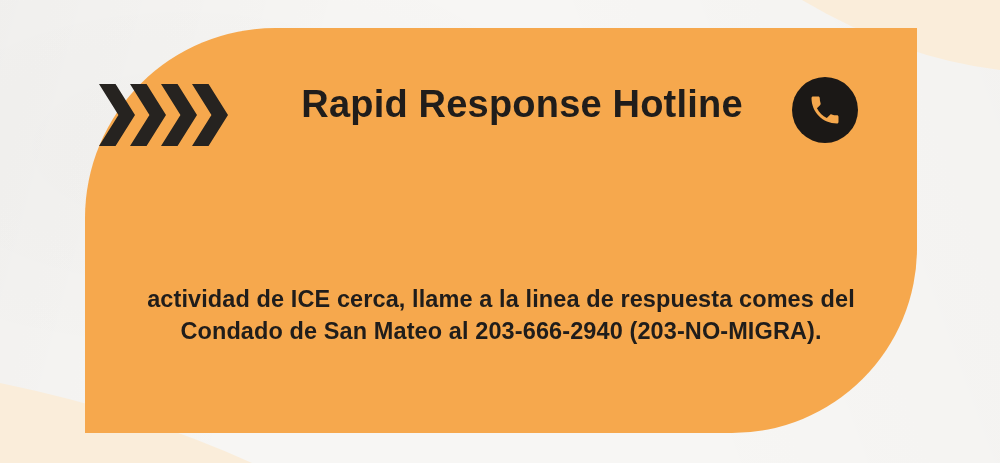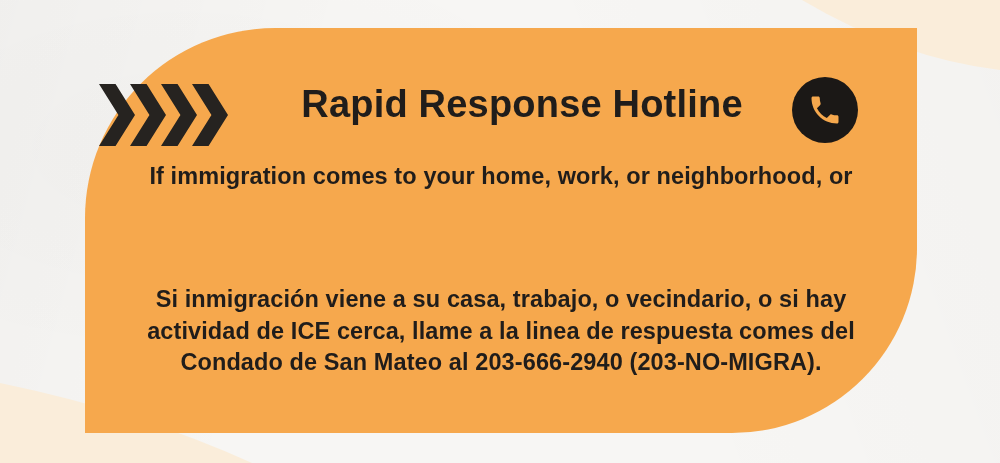--- a/index.html
+++ b/index.html
@@ -88,25 +88,23 @@
   <h1 class="card-title">Rapid Response Hotline</h1>
 
   <div class="phone-badge">
     <svg width="66" height="66" viewBox="0 0 66 66" aria-hidden="true">
       <circle cx="33" cy="33" r="33" fill="var(--icon-black)"></circle>
       <path transform="translate(33,33) scale(1.5) translate(-12,-12)" fill="var(--card-orange)" d="M6.62 10.79c1.44 2.83 3.76 5.14 6.59 6.59l2.2-2.2c.27-.27.67-.36 1.02-.24 1.12.37 2.33.57 3.57.57.55 0 1 .45 1 1V20c0 .55-.45 1-1 1-9.39 0-17-7.61-17-17 0-.55.45-1 1-1h3.5c.55 0 1 .45 1 1 0 1.25.2 2.45.57 3.57.11.35.03.74-.24 1.02l-2.2 2.2z"></path>
     </svg>
   </div>
 
   <p class="paragraph paragraph-en">
-    <span class="line">If immigration comes to your home, work, or neighborhood, or</span>
   </p>
 
   <p class="paragraph paragraph-es">
-    <span class="line">Si inmigración viene a su casa, trabajo, o vecindario, o si hay</span>
     <span class="line">actividad de ICE cerca, llame a la linea de respuesta comes del</span>
     <span class="line">Condado de San Mateo al 203-666-2940 (203-NO-MIGRA).</span>
   </p>
 
 </div>
 
 <div class="chevron-group">
   <div class="chevron"></div>
   <div class="chevron"></div>
   <div class="chevron"></div>

